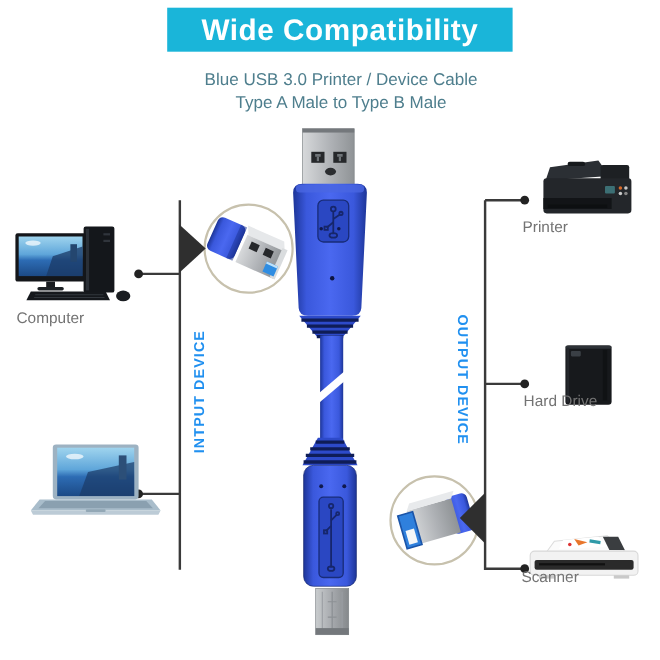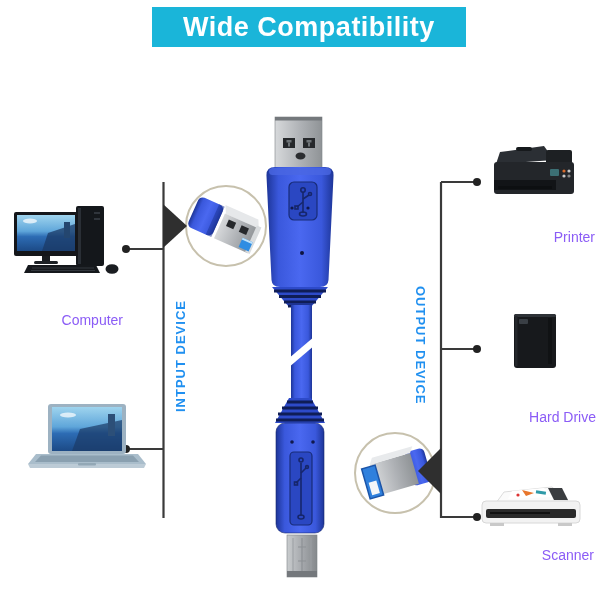--- a/index.html
+++ b/index.html
@@ -11,21 +11,21 @@
           display:flex;align-items:center;justify-content:center;}
   .banner span{color:#ffffff;font-size:27px;font-weight:bold;letter-spacing:.5px;}
   
   .subtitle{left:105px;top:62px;width:410px;text-align:center;color:#4e7e8d;
             font-size:15.5px;line-height:21px;}
   
   .vtext{color:#2090f0;font-size:13px;font-weight:bold;letter-spacing:1px;white-space:nowrap;}
   .vtext-left{left:173px;top:286px;height:126px;writing-mode:vertical-rl;transform:rotate(180deg);}
   .vtext-right{left:413px;top:286px;height:126px;writing-mode:vertical-rl;}
   
-  .dlabel{width:120px;text-align:right;font-size:14px;color:#8b5cf6;margin-top:31px;}
+  .dlabel{width:120px;text-align:left;font-size:14px;color:#737373;}
   svg{display:block;}
 </style>
 </head>
 <body>
 
 <div id="screen">
 
   <svg width="0" height="0" class="abs" aria-hidden="true">
     <defs>
       <linearGradient id="metA" x1="0" y1="0" x2="1" y2="0">
@@ -62,20 +62,22 @@
     <circle cx="477" cy="182" r="4" fill="#222"></circle>
     <circle cx="477" cy="349" r="4" fill="#222"></circle>
     <circle cx="477" cy="517" r="4" fill="#222"></circle>
   </svg>
 
   <div class="abs banner">
     <span>Wide Compatibility</span>
   </div>
 
   <div class="abs subtitle">
+    <div>Blue USB 3.0 Printer / Device Cable</div>
+    <div>Type A Male to Type B Male</div>
   </div>
 
   <div class="abs vtext vtext-left">INTPUT DEVICE</div>
   <div class="abs vtext vtext-right">OUTPUT DEVICE</div>
 
   <svg class="abs" style="left:8px;top:200px" width="134" height="78" viewBox="0 0 134 78">
     <rect x="68" y="6" width="28" height="60" rx="2" fill="#14171b"></rect>
     <rect x="70" y="8" width="3" height="56" fill="#2a2f36"></rect>
     <rect x="86" y="12" width="6" height="2" fill="#30353c"></rect>
     <rect x="86" y="18" width="6" height="2" fill="#30353c"></rect>
@@ -84,21 +86,21 @@
     <polygon points="40,33 67,24 67,51 34,51" fill="#1b3a66" opacity="0.75"></polygon>
     <rect x="56" y="22" width="6" height="16" fill="#24466f"></rect>
     <ellipse cx="22" cy="21" rx="7" ry="2.4" fill="#ffffff" opacity="0.7"></ellipse>
     <rect x="34" y="56" width="8" height="5" fill="#191c20"></rect>
     <rect x="26" y="61" width="24" height="3" rx="1.5" fill="#1d2125"></rect>
     <polygon points="20,65 88,65 92,73 16,73" fill="#15181c"></polygon>
     <line x1="24" y1="68" x2="86" y2="68" stroke="#32373d" stroke-width="1"></line>
     <line x1="23" y1="70.5" x2="87" y2="70.5" stroke="#32373d" stroke-width="1"></line>
     <ellipse cx="104" cy="69" rx="6.5" ry="4.8" fill="#1a1d21"></ellipse>
   </svg>
-  <div class="abs dlabel" style="left:3px;top:281px">Computer</div>
+  <div class="abs dlabel" style="left:15px;top:281px">Computer</div>
 
   <svg class="abs" style="left:20px;top:402px" width="130" height="70" viewBox="0 0 130 70">
     <rect x="28" y="2" width="78" height="50" rx="3" fill="#9db2c2"></rect>
     <rect x="32" y="5" width="70" height="44" fill="url(#skySea)"></rect>
     <polygon points="60,27 102,18 102,49 52,49" fill="#1b3a66" opacity="0.7"></polygon>
     <rect x="88" y="12" width="7" height="22" fill="#2c4f78"></rect>
     <ellipse cx="48" cy="13" rx="8" ry="2.6" fill="#ffffff" opacity="0.7"></ellipse>
     <polygon points="16,52 118,52 126,62 8,62" fill="#a9bdcb"></polygon>
     <polygon points="21,53.5 113,53.5 119,60 15,60" fill="#8aa0b0"></polygon>
     <polygon points="8,62 126,62 124,66 10,66" fill="#bccbd6"></polygon>
@@ -120,21 +122,21 @@
   </svg>
   <div class="abs dlabel" style="left:475px;top:198px">Printer</div>
 
   <svg class="abs" style="left:510px;top:312px" width="50" height="58" viewBox="0 0 50 58">
     <rect x="4" y="2" width="42" height="54" rx="3" fill="#17191c"></rect>
     <rect x="4" y="2" width="42" height="3" rx="1.5" fill="#2e3237"></rect>
     <rect x="5" y="4" width="2.5" height="50" fill="#24272b"></rect>
     <rect x="9" y="7" width="9" height="5" rx="1" fill="#3a3f45"></rect>
     <rect x="38" y="6" width="4" height="46" fill="#101214"></rect>
   </svg>
-  <div class="abs dlabel" style="left:476px;top:378px">Hard Drive</div>
+  <div class="abs dlabel" style="left:476px;top:356px">Hard Drive</div>
 
   <svg class="abs" style="left:478px;top:484px" width="106" height="46" viewBox="0 0 106 46">
     <polygon points="26,8 74,3 90,17 18,19" fill="#fbfbfb" stroke="#dcdcdc" stroke-width="1"></polygon>
     <polygon points="34,7 66,4 75,13 30,15" fill="#ffffff"></polygon>
     <polygon points="44,6 56,9 48,12" fill="#e8762c"></polygon>
     <rect x="58" y="7" width="10" height="3" transform="rotate(8 63 8)" fill="#2f9aa8"></rect>
     <circle cx="40" cy="11" r="1.6" fill="#d33"></circle>
     <polygon points="70,4 84,4 90,16 76,16" fill="#3a3d40"></polygon>
     <rect x="4" y="17" width="98" height="22" rx="4" fill="#f2f2f2" stroke="#d8d8d8" stroke-width="1"></rect>
     <rect x="8" y="25" width="90" height="9" rx="2" fill="#2a2a2a"></rect>

